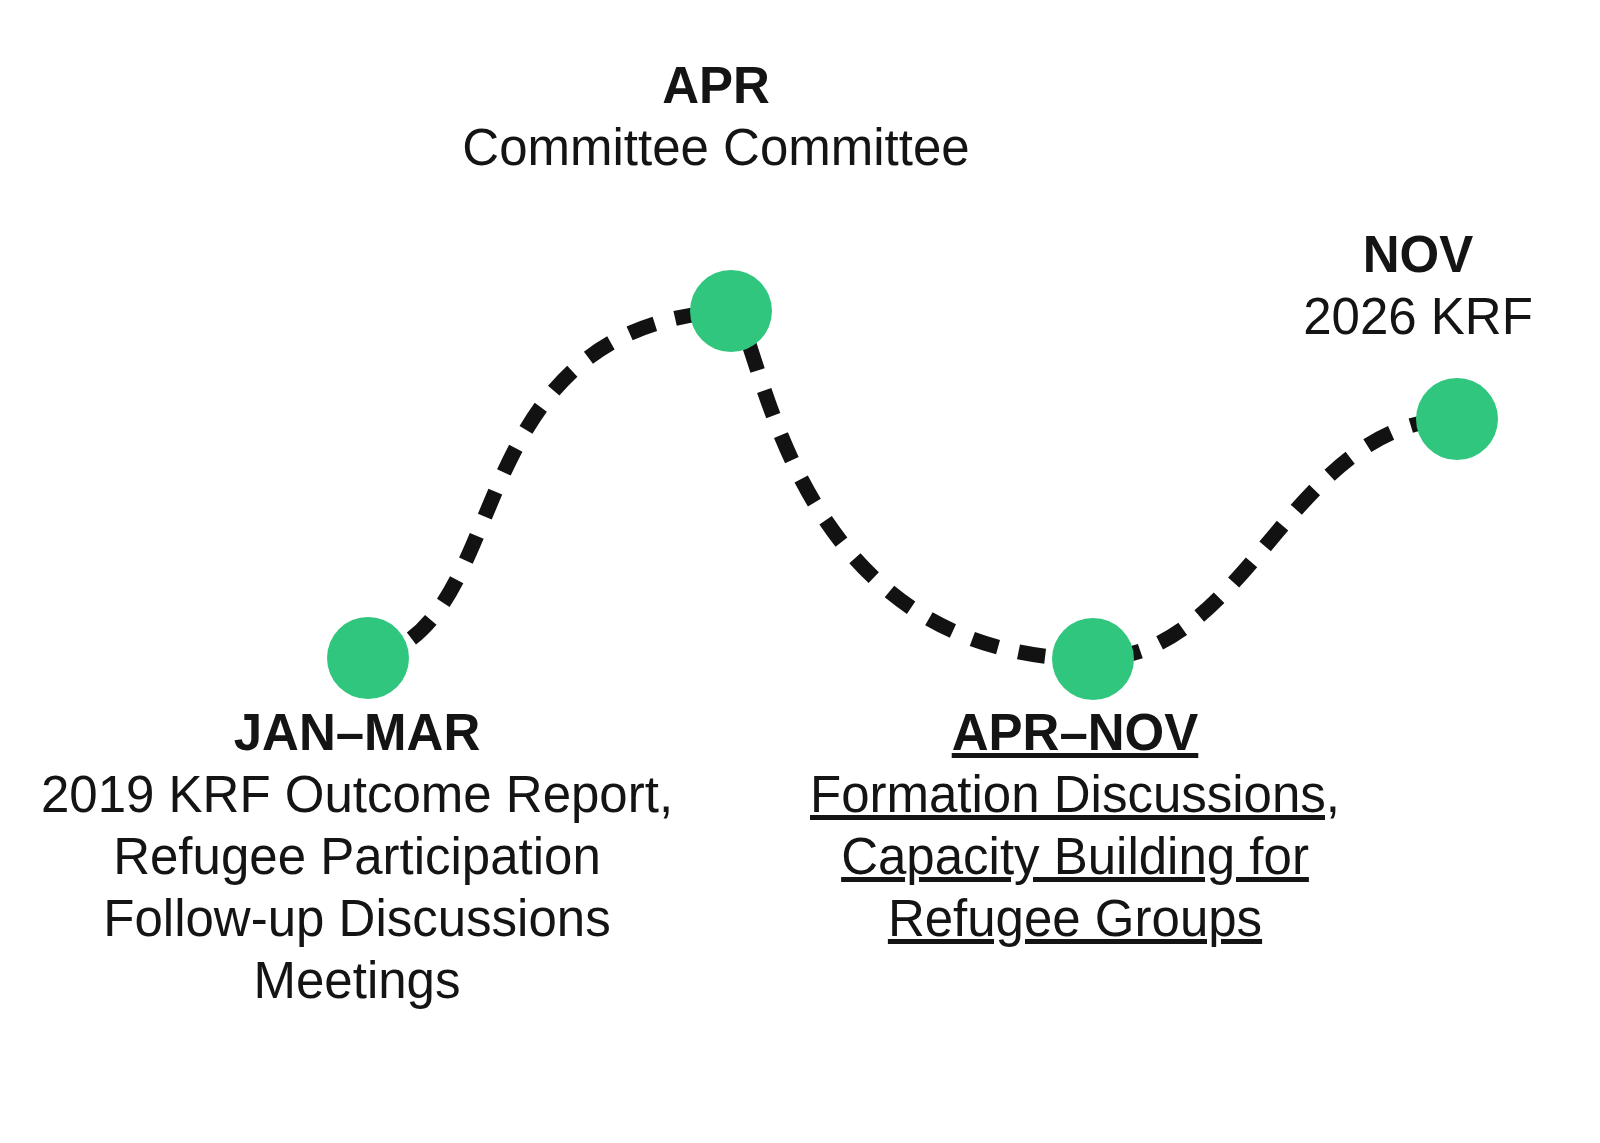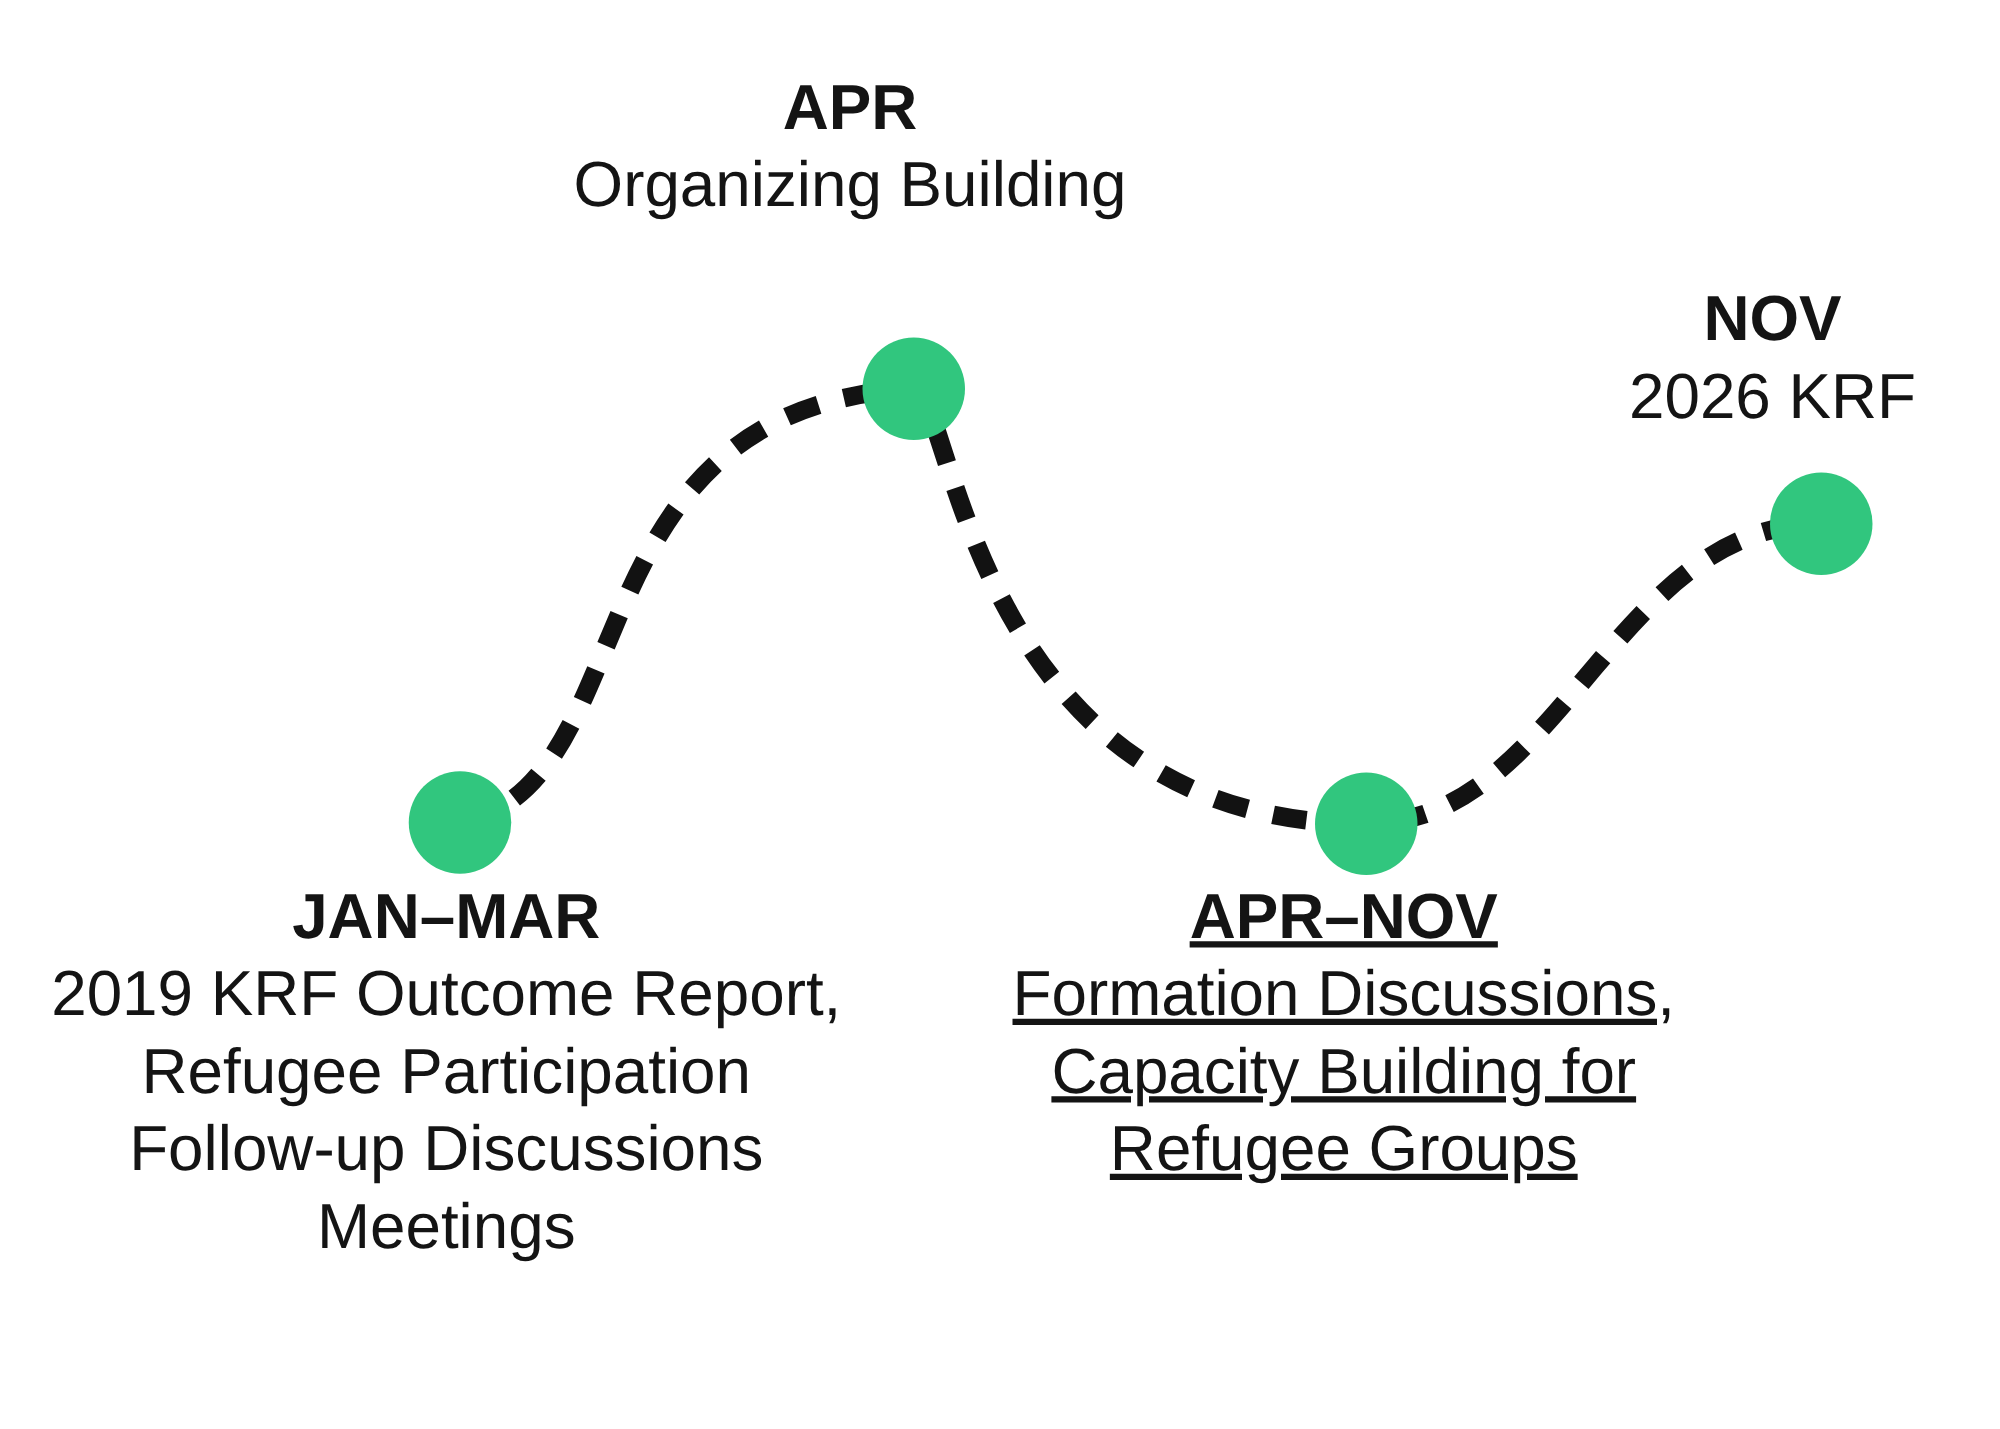--- a/index.html
+++ b/index.html
@@ -26,39 +26,39 @@
     text-align: center;
     white-space: nowrap;
     font-size: 51px;
     line-height: 62px;
     font-weight: 400;
     color: #141414;
   }
   .milestone-label .period {
     font-weight: 700;
   }
-  .label-apr     { left: 680px;  top: 55px;  }
+  .label-apr     { left: 716px;  top: 55px;  }
   .label-nov     { left: 1418px; top: 224px; }
   .label-jan-mar { left: 337px;  top: 702px; margin-left: 20px; }
   .label-apr-nov { left: 1075px; top: 702px; text-decoration: underline; }
 </style>
 </head>
 <body>
 
 <svg class="timeline-canvas" width="1600" height="1143" viewBox="0 0 1600 1143" aria-hidden="true">
   <path d="M 368 658 C 520 628 450 325 731 311 C 762 311 775 659 1093 659 C 1250 659 1290 419 1457 419" fill="none" stroke-width="15" stroke-dasharray="27 21" stroke-linecap="butt" stroke="#121212"></path>
   <circle cx="368" cy="658" r="41" fill="#31C67E"></circle>
   <circle cx="731" cy="311" r="41" fill="#31C67E"></circle>
   <circle cx="1093" cy="659" r="41" fill="#31C67E"></circle>
   <circle cx="1457" cy="419" r="41" fill="#31C67E"></circle>
 </svg>
 
 <div class="milestone-label label-apr">
   <div class="period">APR</div>
-  <div class="line">Organizing Building</div>
+  <div class="line">Committee Committee</div>
 </div>
 
 <div class="milestone-label label-nov">
   <div class="period">NOV</div>
   <div class="line">2026 KRF</div>
 </div>
 
 <div class="milestone-label label-jan-mar">
   <div class="period">JAN–MAR</div>
   <div class="line">2019 KRF Outcome Report,</div>

